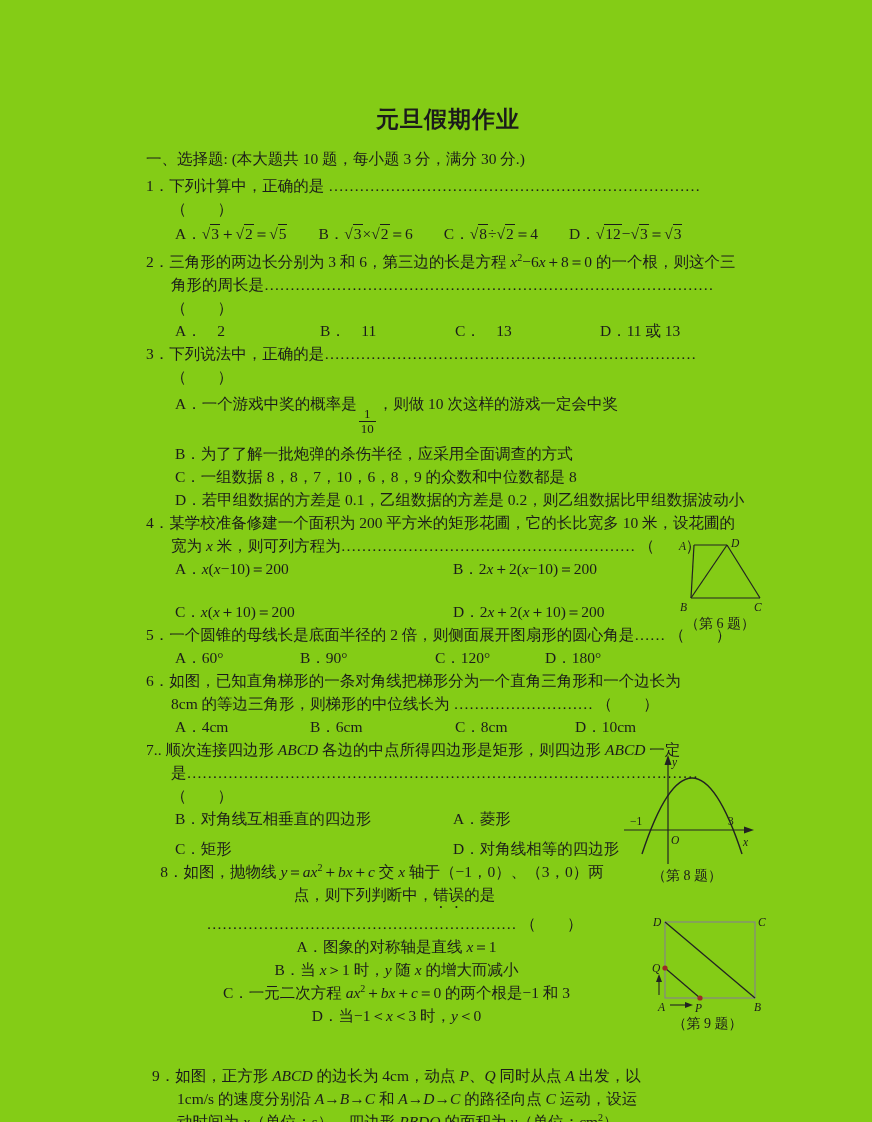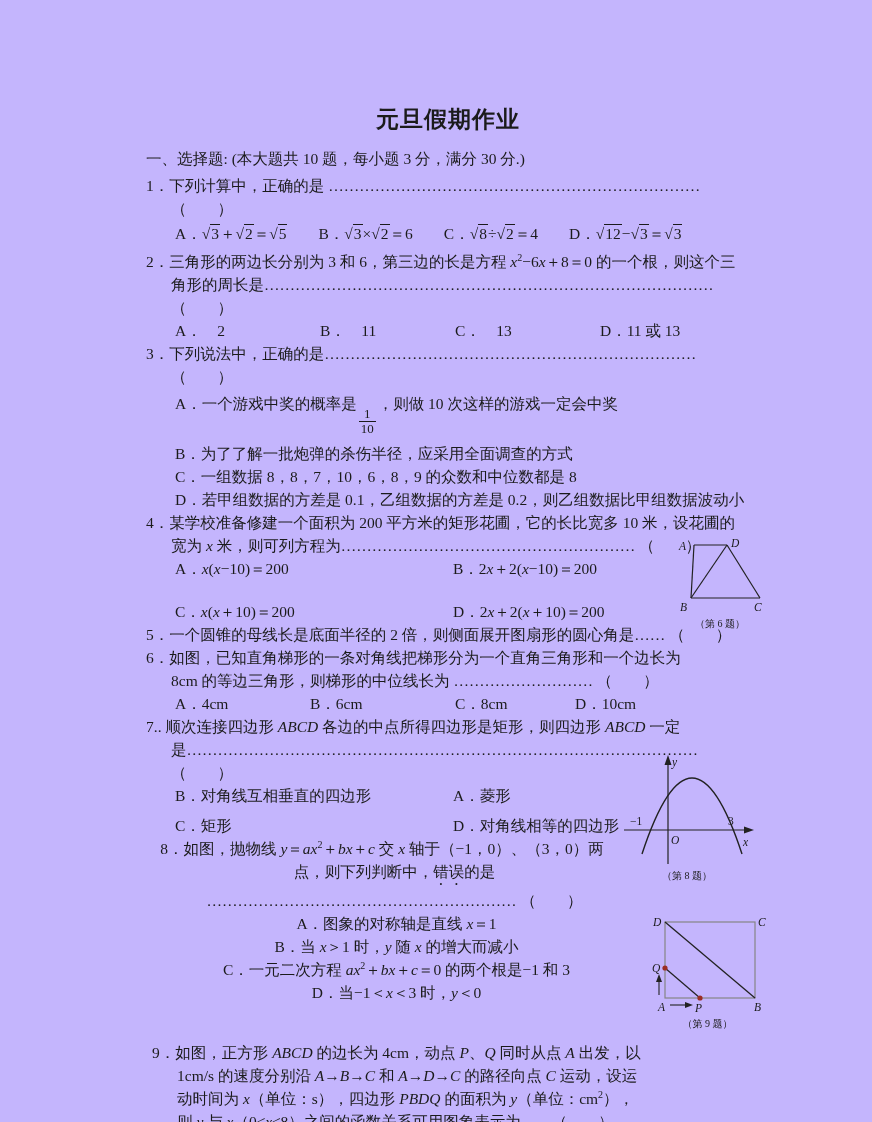--- a/index.html
+++ b/index.html
@@ -1,17 +1,17 @@
 <!DOCTYPE html>
 <html><head>
 <meta charset="utf-8">
 <style>
   html,body{margin:0;padding:0;background:#ffffff;}
   .page{
-    position:relative;width:872px;height:1122px;background:#c4b5fd;overflow:hidden;
+    position:relative;width:872px;height:1122px;background:#84cc16;overflow:hidden;
     font-family:"Liberation Serif","DejaVu Serif",serif;color:#1b1b1b;
     font-size:15.5px;line-height:23px;
   }
   .content{position:absolute;left:146px;top:104px;width:604px;}
   .doc-title{
     font-family:"Liberation Sans","DejaVu Sans",sans-serif;
     font-weight:bold;font-size:23px;line-height:30px;text-align:center;
     letter-spacing:1px;margin:0 0 13px 0;
   }
   p{margin:0;}
@@ -41,21 +41,21 @@
   sup{font-size:10px;line-height:0;vertical-align:super;}
   o{border-top:1px solid #1b1b1b;padding:0 1px;}
   .fr{display:inline-flex;flex-direction:column;text-align:center;vertical-align:-9px;
       line-height:14px;font-size:13px;margin:0 2px;}
   .fr b{font-weight:normal;padding:0 2px;}
   .fr b:first-child{border-bottom:1px solid #1b1b1b;}
   .dt{font-style:normal;
       -webkit-text-emphasis:filled dot;-webkit-text-emphasis-position:under left;
       text-emphasis:filled dot;text-emphasis-position:under left;}
   .fig{position:absolute;text-align:center;}
-  .fig .cap{font-size:10px;line-height:17px;margin-top:1px;}
+  .fig .cap{font-size:14px;line-height:17px;margin-top:1px;}
   .fig6{left:670px;top:534px;width:100px;}
   .fig8{left:616px;top:752px;width:142px;}
   .fig9{left:645px;top:910px;width:125px;}
   svg{display:block;}
   svg text{font-family:"Liberation Serif","DejaVu Serif",serif;font-size:11.5px;fill:#1b1b1b;}
   svg text.var{font-style:italic;}
 </style>
 </head>
 <body>
 
@@ -102,20 +102,26 @@
       <div class="grid2">
         <span>A．<i>x</i>(<i>x</i>−10)＝200</span>
         <span>B．2<i>x</i>＋2(<i>x</i>−10)＝200</span>
         <span>C．<i>x</i>(<i>x</i>＋10)＝200</span>
         <span>D．2<i>x</i>＋2(<i>x</i>＋10)＝200</span>
       </div>
     </div>
 
     <div>
       <p class="q"><span class="qnum">5．</span><span>一个圆锥的母线长是底面半径的 2 倍，则侧面展开图扇形的圆心角是…… （　　）</span></p>
+      <div class="opts-row row-q5">
+        <span>A．60°</span>
+        <span>B．90°</span>
+        <span>C．120°</span>
+        <span>D．180°</span>
+      </div>
     </div>
 
     <div>
       <p class="q mw-q6"><span class="qnum">6．</span><span>如图，已知直角梯形的一条对角线把梯形分为一个直角三角形和一个边长为 8cm 的等边三角形，则梯形的中位线长为 ……………………… （　　）</span></p>
       <div class="opts-row row-q6">
         <span>A．4cm</span>
         <span>B．6cm</span>
         <span>C．8cm</span>
         <span>D．10cm</span>
       </div>

